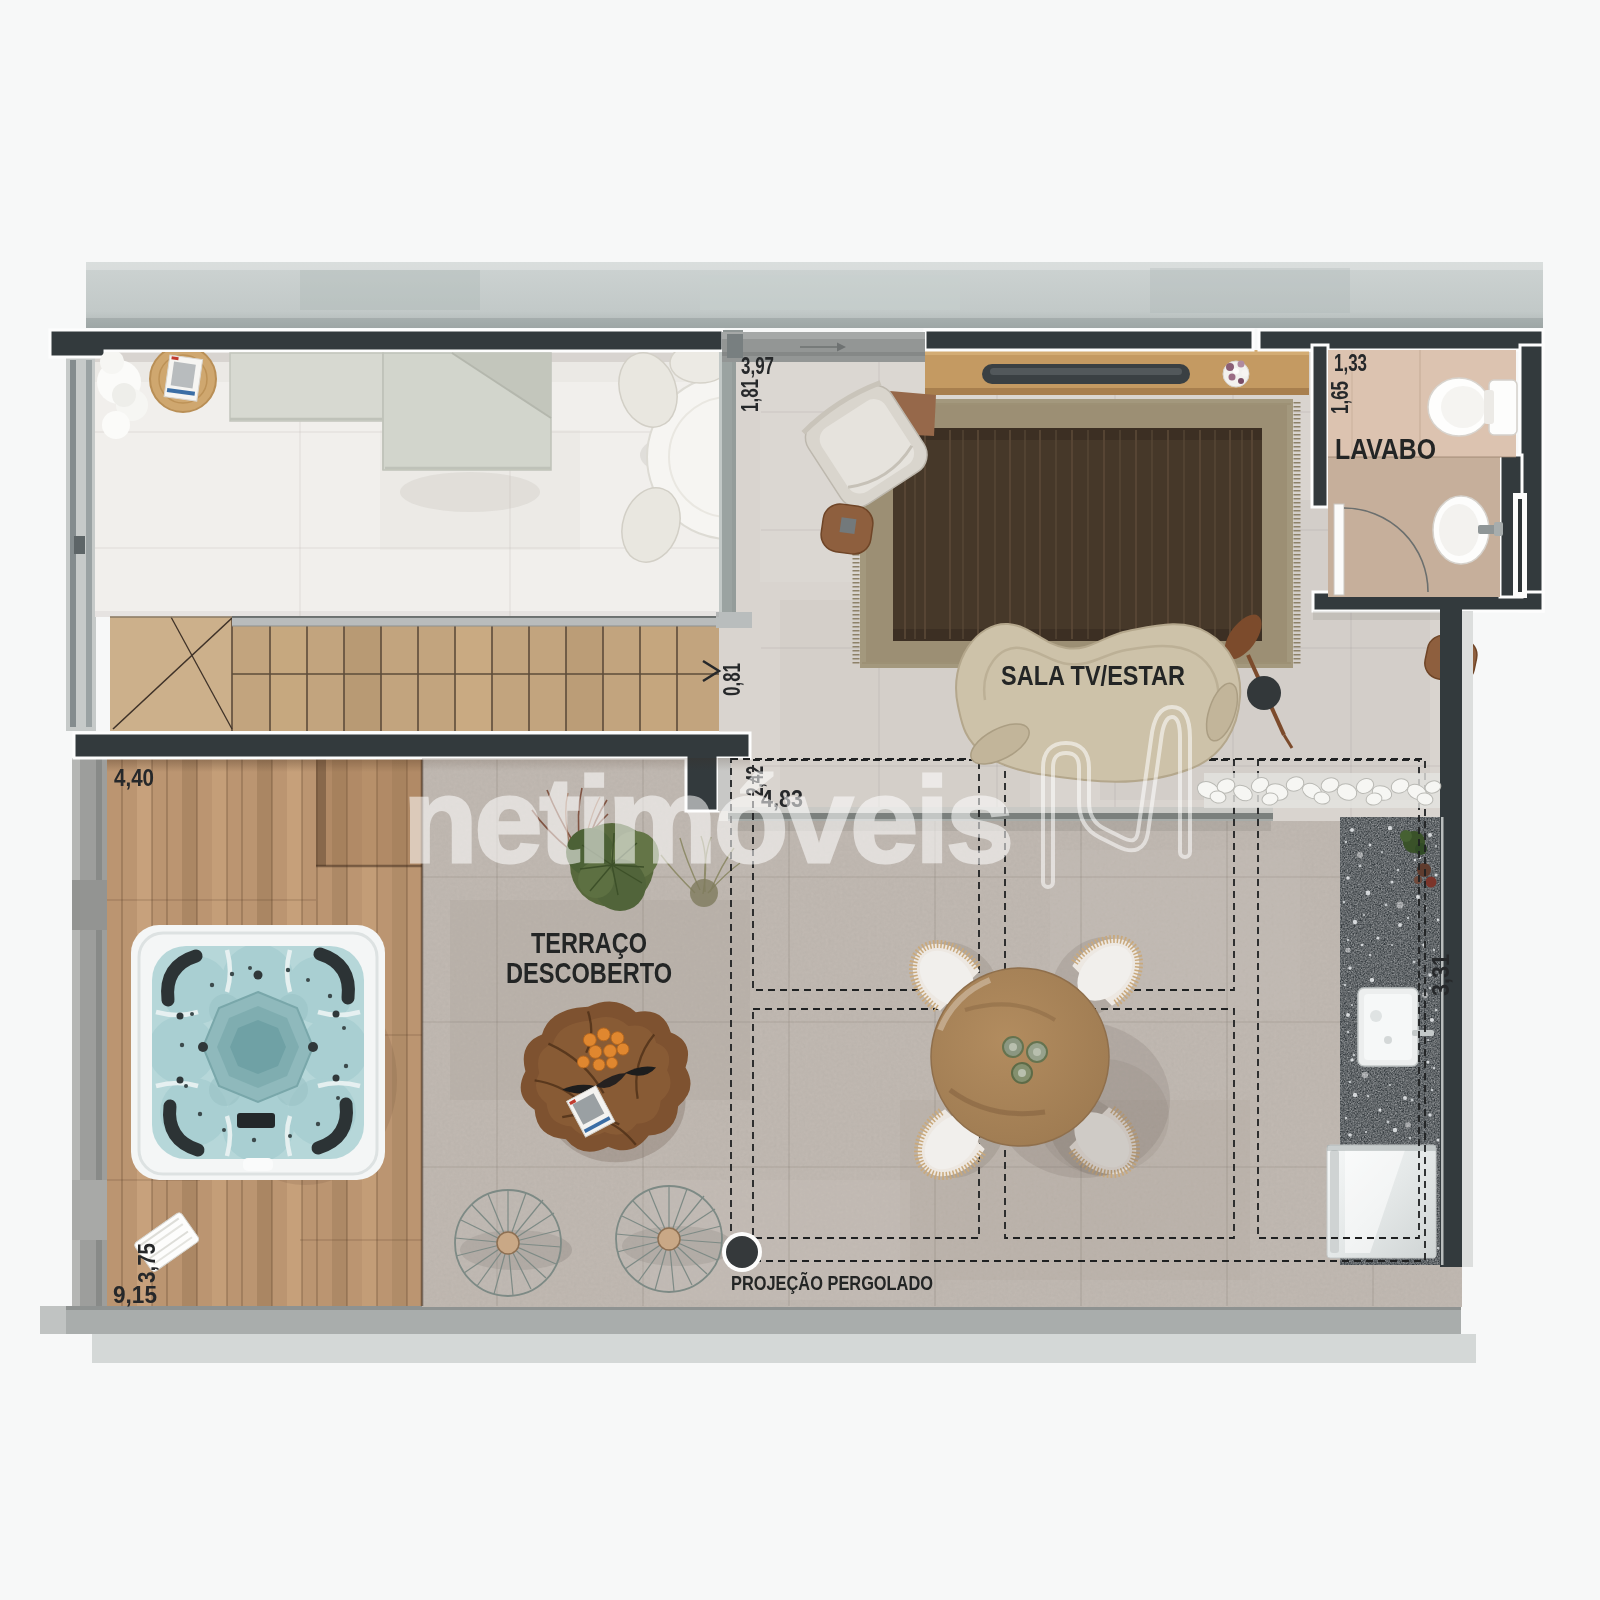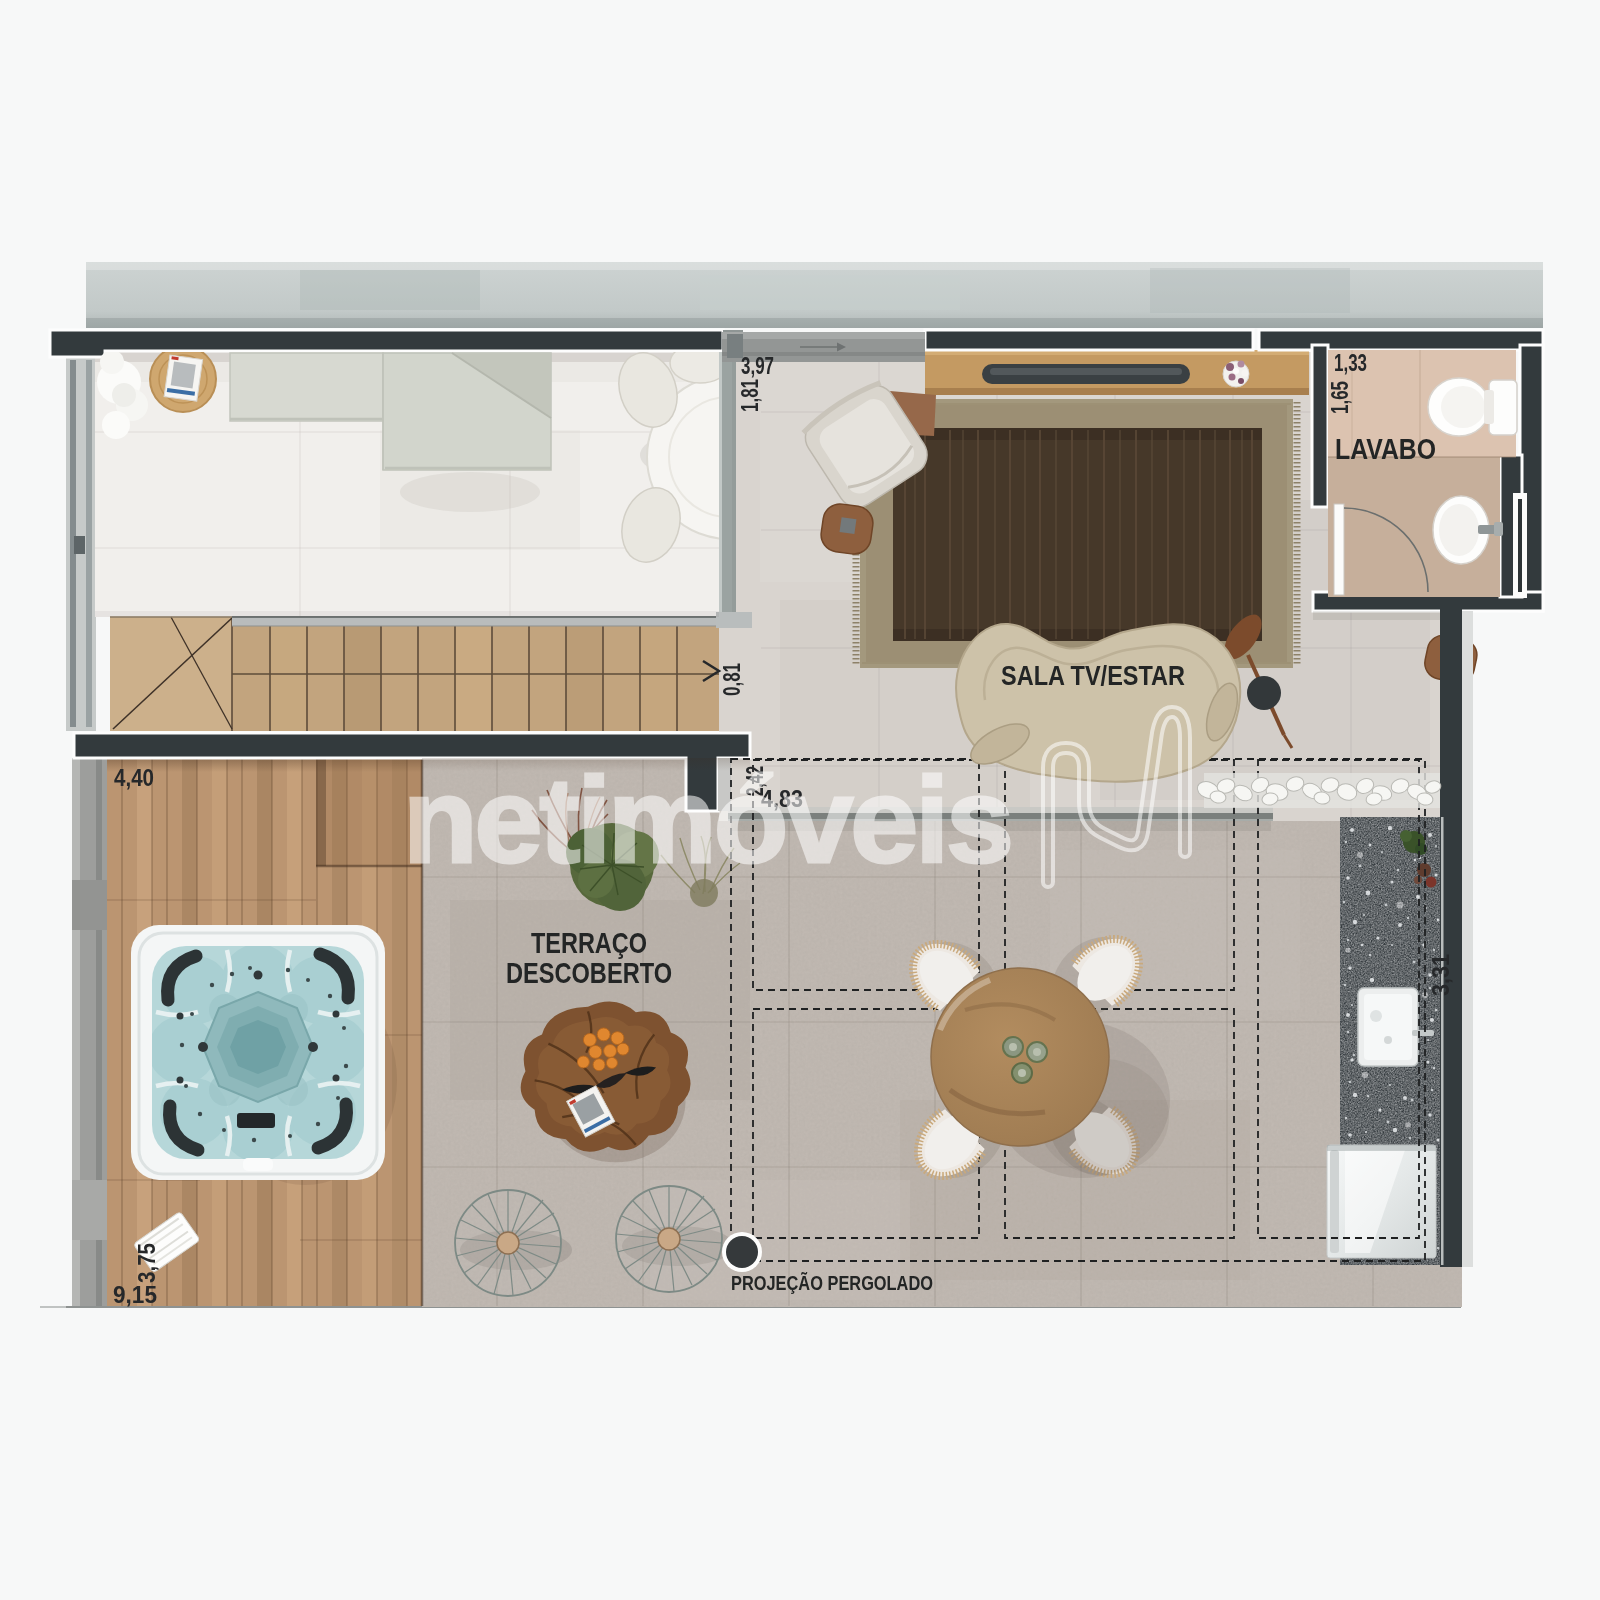--- a/index.html
+++ b/index.html
@@ -1,16 +1,16 @@
 <!DOCTYPE html>
 <html><head>
 <meta charset="utf-8">
 <style>
   html,body{margin:0;padding:0;background:#f7f8f8;}
-  #page{position:relative;width:1600px;height:1308px;background:#f7f8f8;overflow:hidden;
+  #page{position:relative;width:1600px;height:1600px;background:#f7f8f8;overflow:hidden;
         font-family:"Liberation Sans", sans-serif;}
   svg{position:absolute;top:0;left:0;}
   .dim{font-weight:bold;fill:#26282a;}
   .room{font-weight:bold;fill:#232525;}
 </style>
 </head>
 <body>
 <div id="page">
 <svg width="1600" height="1600" viewBox="0 0 1600 1600">
 <defs>

